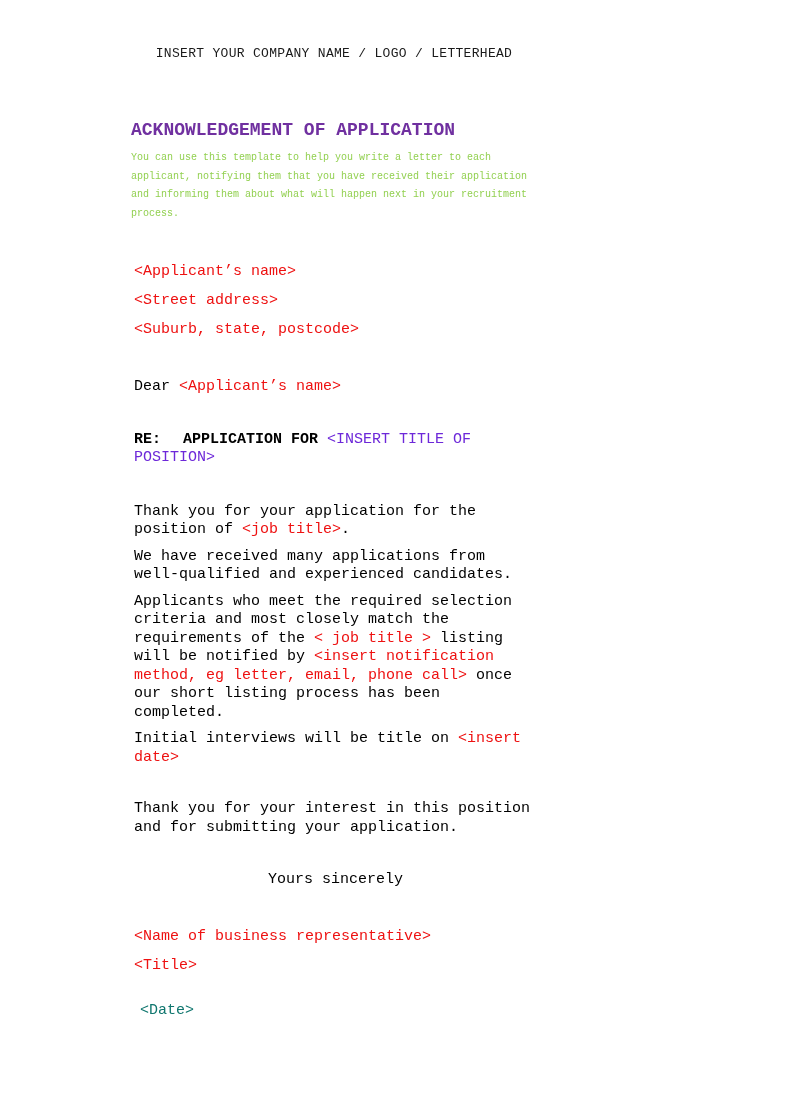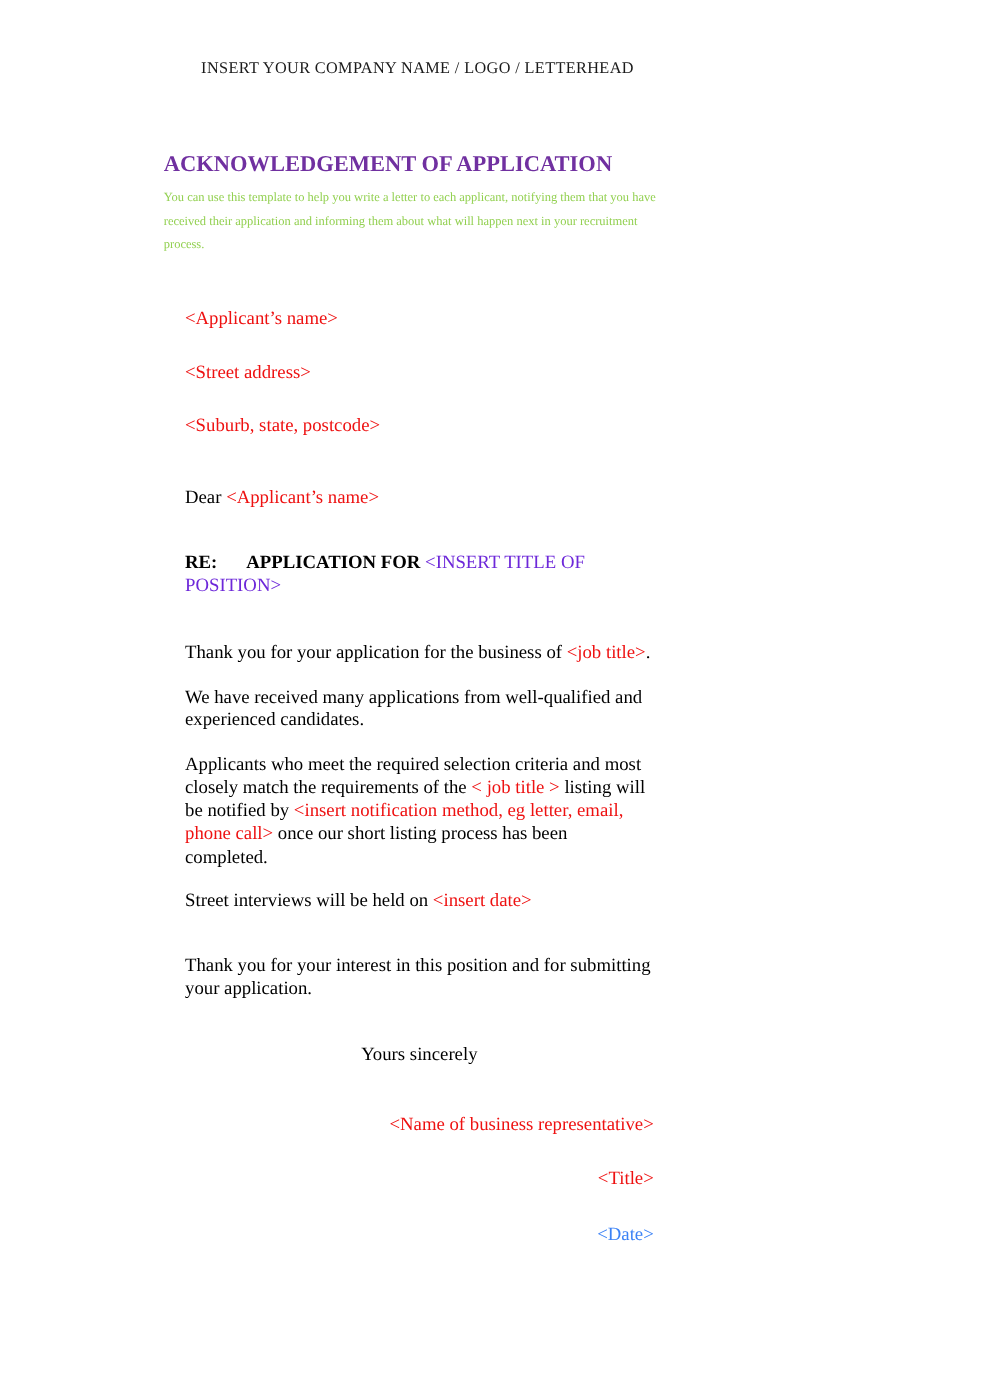--- a/index.html
+++ b/index.html
@@ -5,21 +5,21 @@
   html, body {
     margin: 0;
     padding: 0;
     background: #ffffff;
   }
   .page {
     position: relative;
     width: 668px;
     min-height: 1115px;
     background: #ffffff;
-    font-family: Liberation Serif, serif;
+    font-family: Liberation Mono, monospace;
     color: #000000;
     box-sizing: border-box;
   }
   .letterhead {
     padding-top: 46px;
     text-align: center;
     font-size: 13px;
     letter-spacing: 0.3px;
     color: #1a1a1a;
   }
@@ -37,21 +37,21 @@
   }
   .intro {
     margin: 0;
     color: #92D050;
     font-size: 10px;
     line-height: 18.5px;
   }
   .placeholder {
     color: #EE1111;
   }
-  p { margin: 17px; }
+  p { margin: 3px; }
   .address-block { margin-top: 36px; }
   .address-line {
     line-height: 26px;
     color: #EE1111;
   }
   .salutation { margin-top: 35px; }
   .subject-line {
     margin-top: 34px;
     font-weight: bold;
   }
@@ -60,29 +60,29 @@
     width: 49px;
   }
   .subject-placeholder {
     font-weight: normal;
     color: #6d28d9;
   }
   .para { margin-top: 8px; }
   .para-first { margin-top: 35px; }
   .para-gap { margin-top: 33px; }
   .closing { margin-top: 34px; text-align: center; }
-  .sig-block { margin-top: 34px; text-align: right; }
+  .sig-block { margin-top: 34px; }
   .sig-line {
     line-height: 26px;
     color: #EE1111;
   }
   .sig-date {
     margin-top: 23px;
     padding-left: 6px;
-    color: #3b82f6;
+    color: #0f766e;
   }
 </style>
 </head>
 <body>
 
 <div class="page">
 
   <div class="letterhead">INSERT YOUR COMPANY NAME / LOGO / LETTERHEAD</div>
 
   <div class="content">
@@ -94,27 +94,27 @@
     <div class="address-block">
       <p class="address-line">&lt;Applicant’s name&gt;</p>
       <p class="address-line">&lt;Street address&gt;</p>
       <p class="address-line">&lt;Suburb, state, postcode&gt;</p>
     </div>
 
     <p class="salutation"><span>Dear </span><span class="placeholder">&lt;Applicant’s name&gt;</span></p>
 
     <p class="subject-line"><span class="subject-label">RE:</span><span>APPLICATION FOR </span><span class="subject-placeholder">&lt;INSERT TITLE OF POSITION&gt;</span></p>
 
-    <p class="para para-first"><span>Thank you for your application for the business of </span><span class="placeholder">&lt;job title&gt;</span><span>.</span></p>
+    <p class="para para-first"><span>Thank you for your application for the position of </span><span class="placeholder">&lt;job title&gt;</span><span>.</span></p>
 
     <p class="para">We have received many applications from well-qualified and experienced candidates.</p>
 
     <p class="para"><span>Applicants who meet the required selection criteria and most closely match the requirements of the </span><span class="placeholder">&lt; job title &gt;</span><span> listing will be notified by </span><span class="placeholder">&lt;insert notification method, eg letter, email, phone call&gt;</span><span> once our short listing process has been completed.</span></p>
 
-    <p class="para"><span>Street interviews will be held on </span><span class="placeholder">&lt;insert date&gt;</span></p>
+    <p class="para"><span>Initial interviews will be title on </span><span class="placeholder">&lt;insert date&gt;</span></p>
 
     <p class="para para-gap">Thank you for your interest in this position and for submitting your application.</p>
 
     <p class="closing">Yours sincerely</p>
 
     <div class="sig-block">
       <p class="sig-line">&lt;Name of business representative&gt;</p>
       <p class="sig-line">&lt;Title&gt;</p>
       <p class="sig-date">&lt;Date&gt;</p>
     </div>

